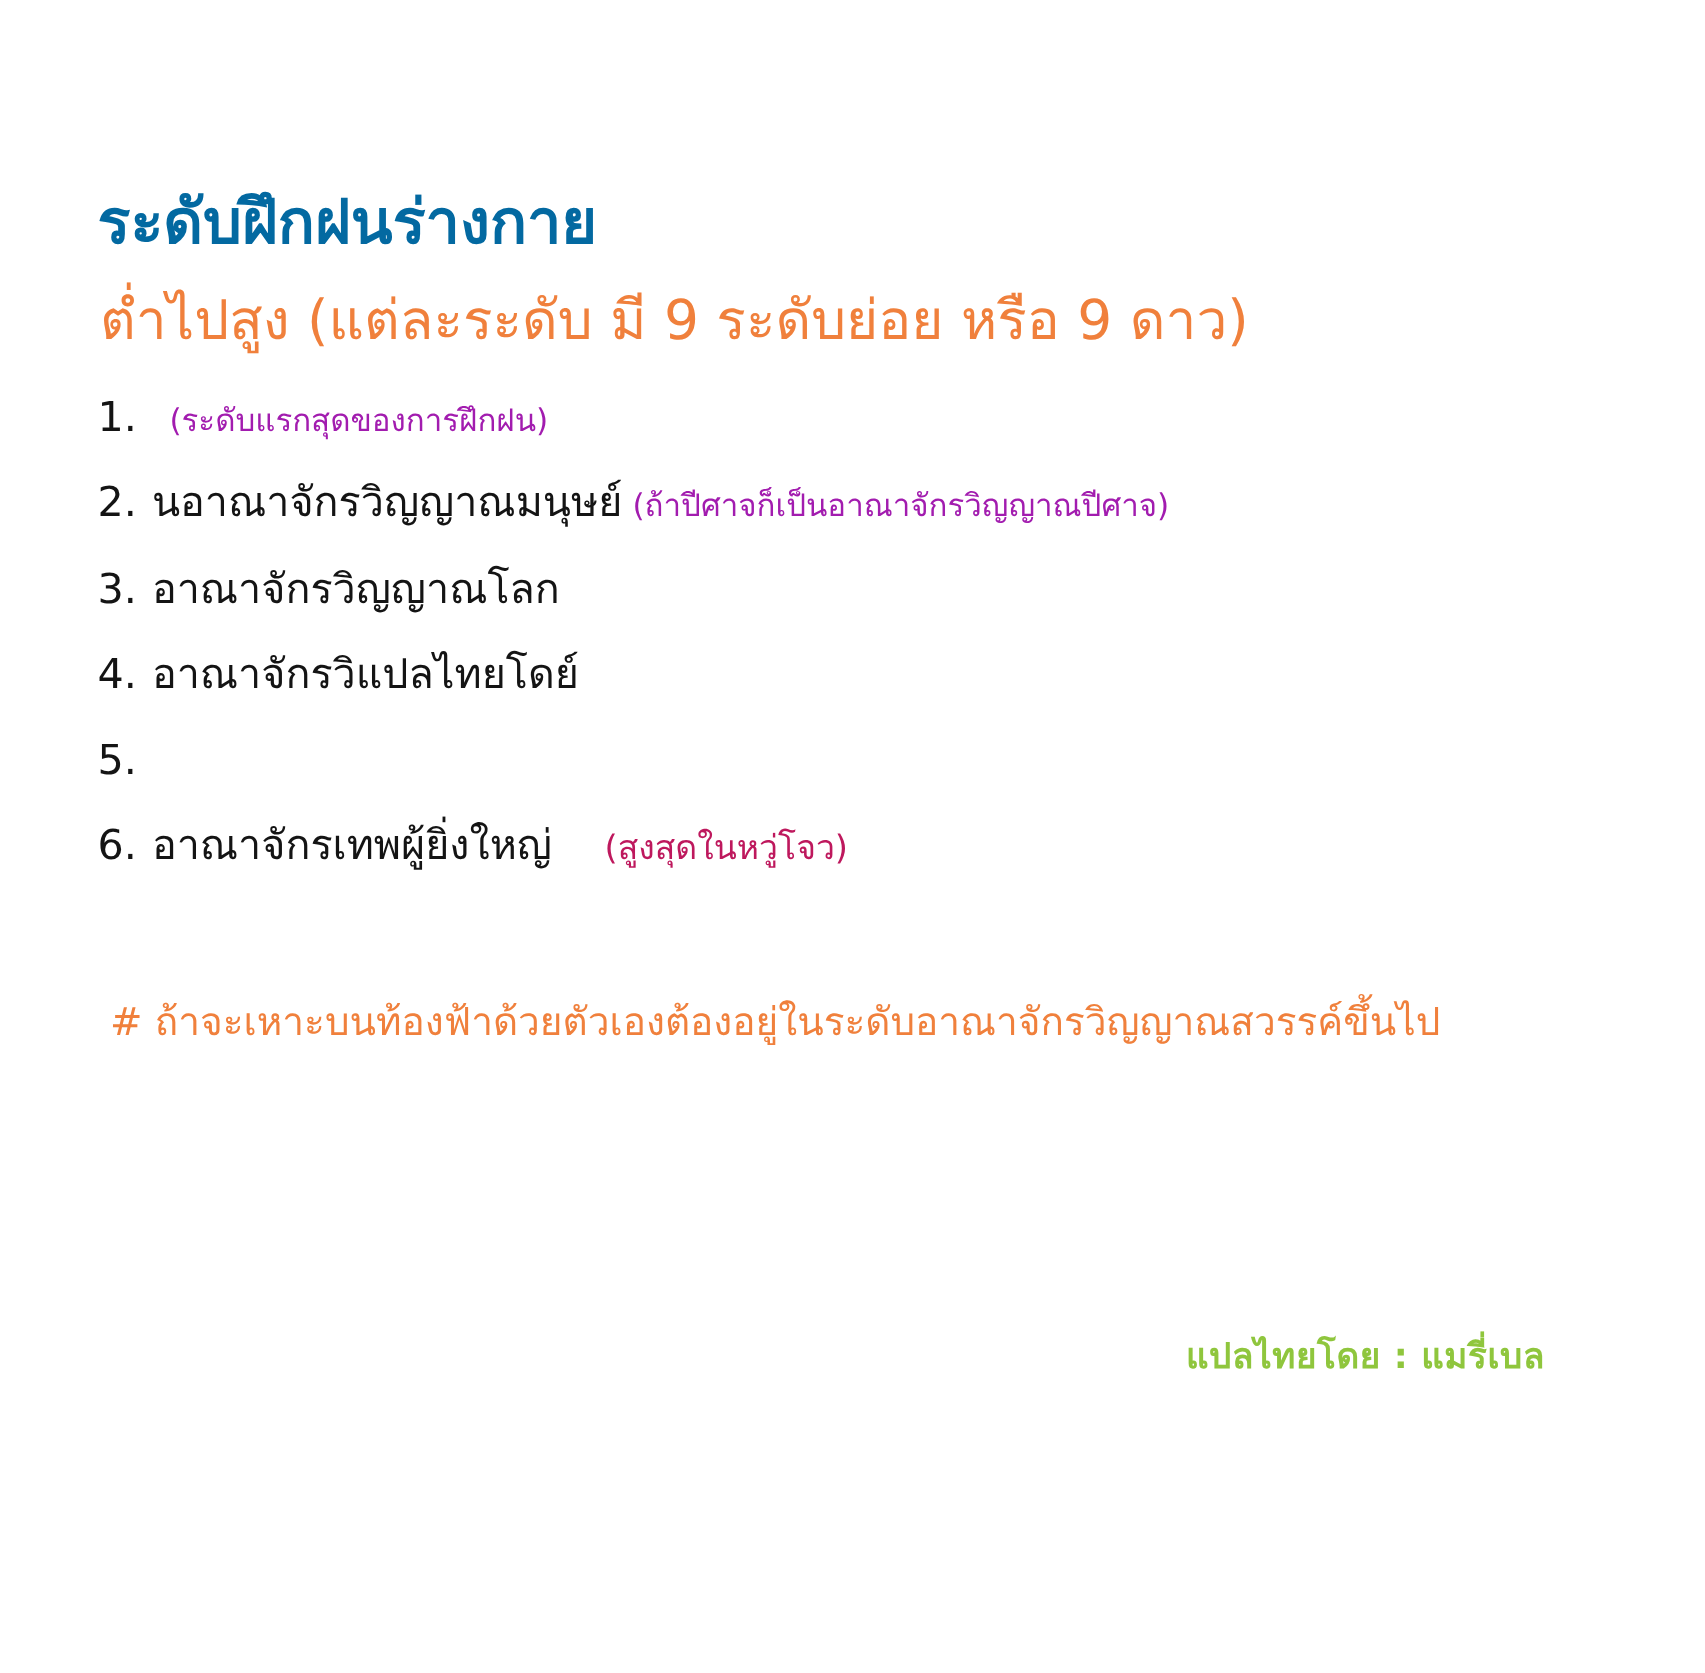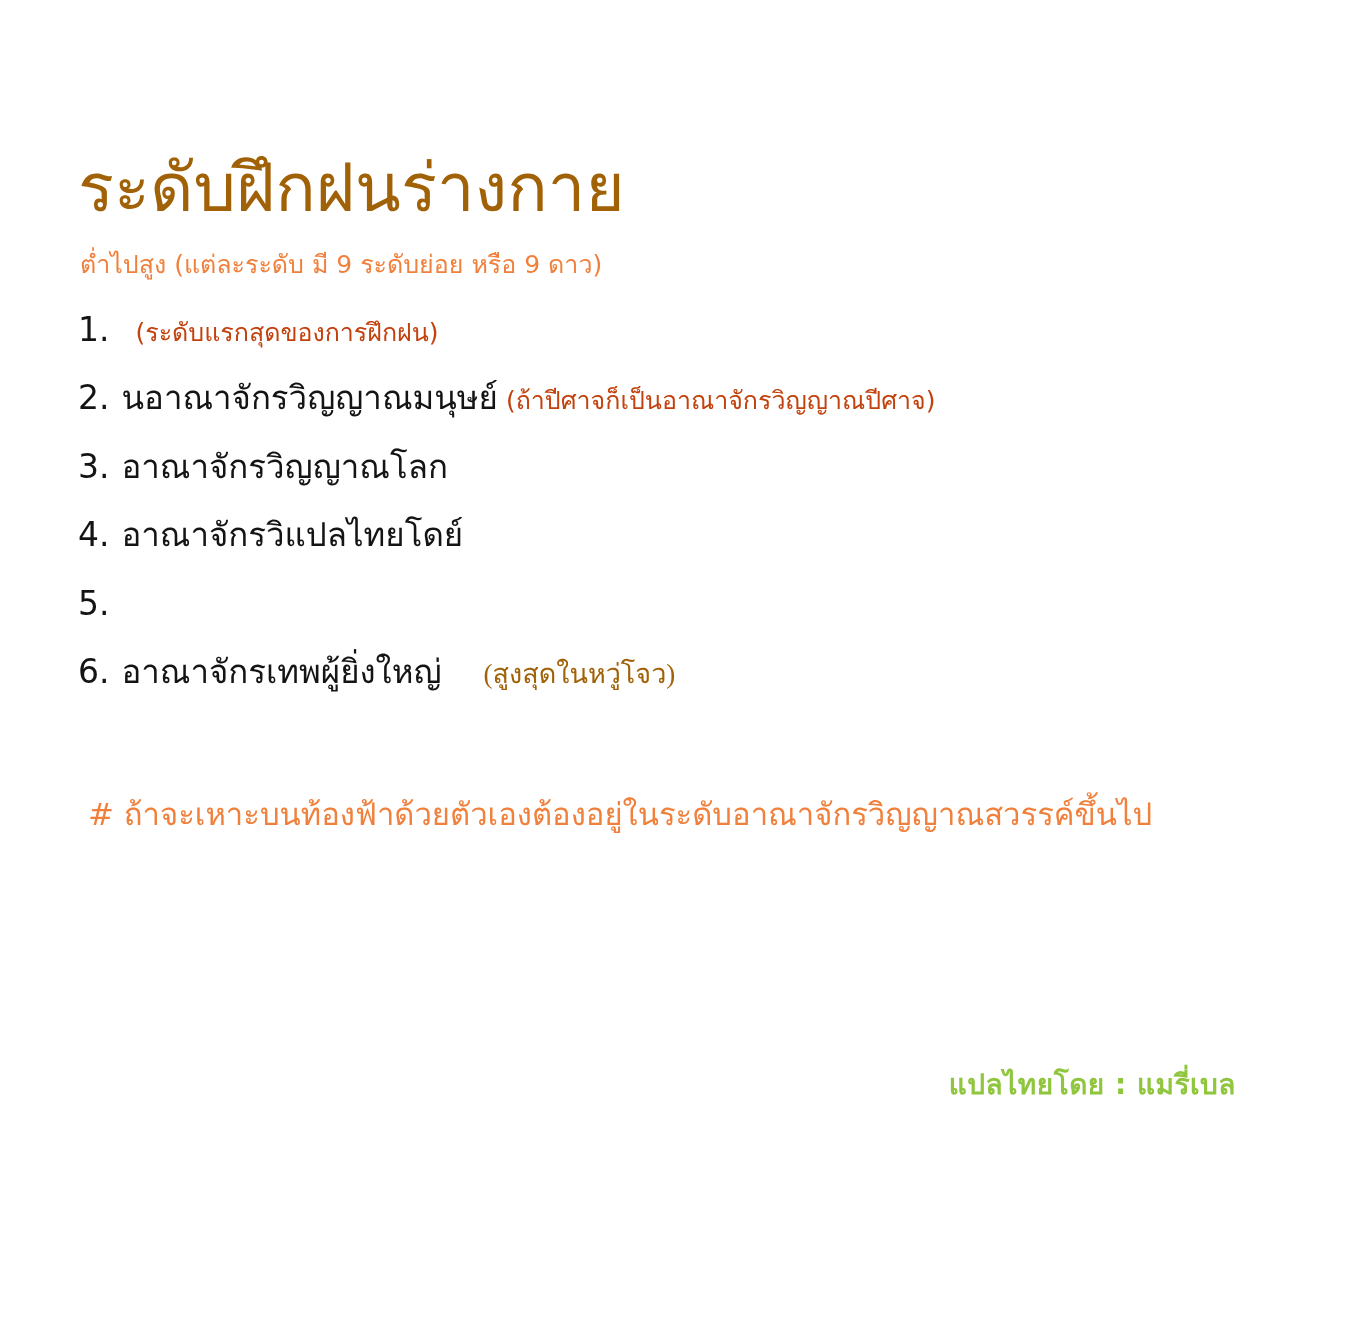--- a/index.html
+++ b/index.html
@@ -15,30 +15,30 @@
     color: #1a1a1a;
   }
   .page {
     position: relative;
     width: 1364px;
     height: 1338px;
     box-sizing: border-box;
     padding: 150px 90px 0 78px;
   }
   .doc-title {
-    color: #a16207;
-    font-size: 67px;
-    font-weight: normal;
+    color: #0369a1;
+    font-size: 49px;
+    font-weight: bold;
     line-height: 1.15;
     margin: 0 0 22px 0;
     letter-spacing: 0px;
   }
   .subtitle {
     color: #f0803c;
-    font-size: 25px;
+    font-size: 44px;
     line-height: 1.3;
     margin: 0 0 26px 2px;
   }
   .list {
     margin: 0;
     padding: 0;
     list-style: none;
   }
   .list-item {
     display: flex;
@@ -49,31 +49,30 @@
     margin: 0 0 25px 0;
     white-space: nowrap;
   }
   .item-num {
     margin-right: 12px;
   }
   .item-text {
   }
   .item-note {
     font-size: 25px;
-    color: #c2410c;
+    color: #a21caf;
     margin-left: 14px;
   }
   .item-note.tight {
     margin-left: 8px;
   }
   .item-note.red {
-    color: #a16207;
+    color: #be185d;
     margin-left: 42px;
     font-size: 27px;
-    font-family: Liberation Serif, serif;
   }
   .hash-note {
     color: #f0803c;
     font-size: 31px;
     line-height: 1.45;
     margin: 98px 0 0 10px;
     max-width: 1180px;
   }
   .credit {
     position: absolute;

